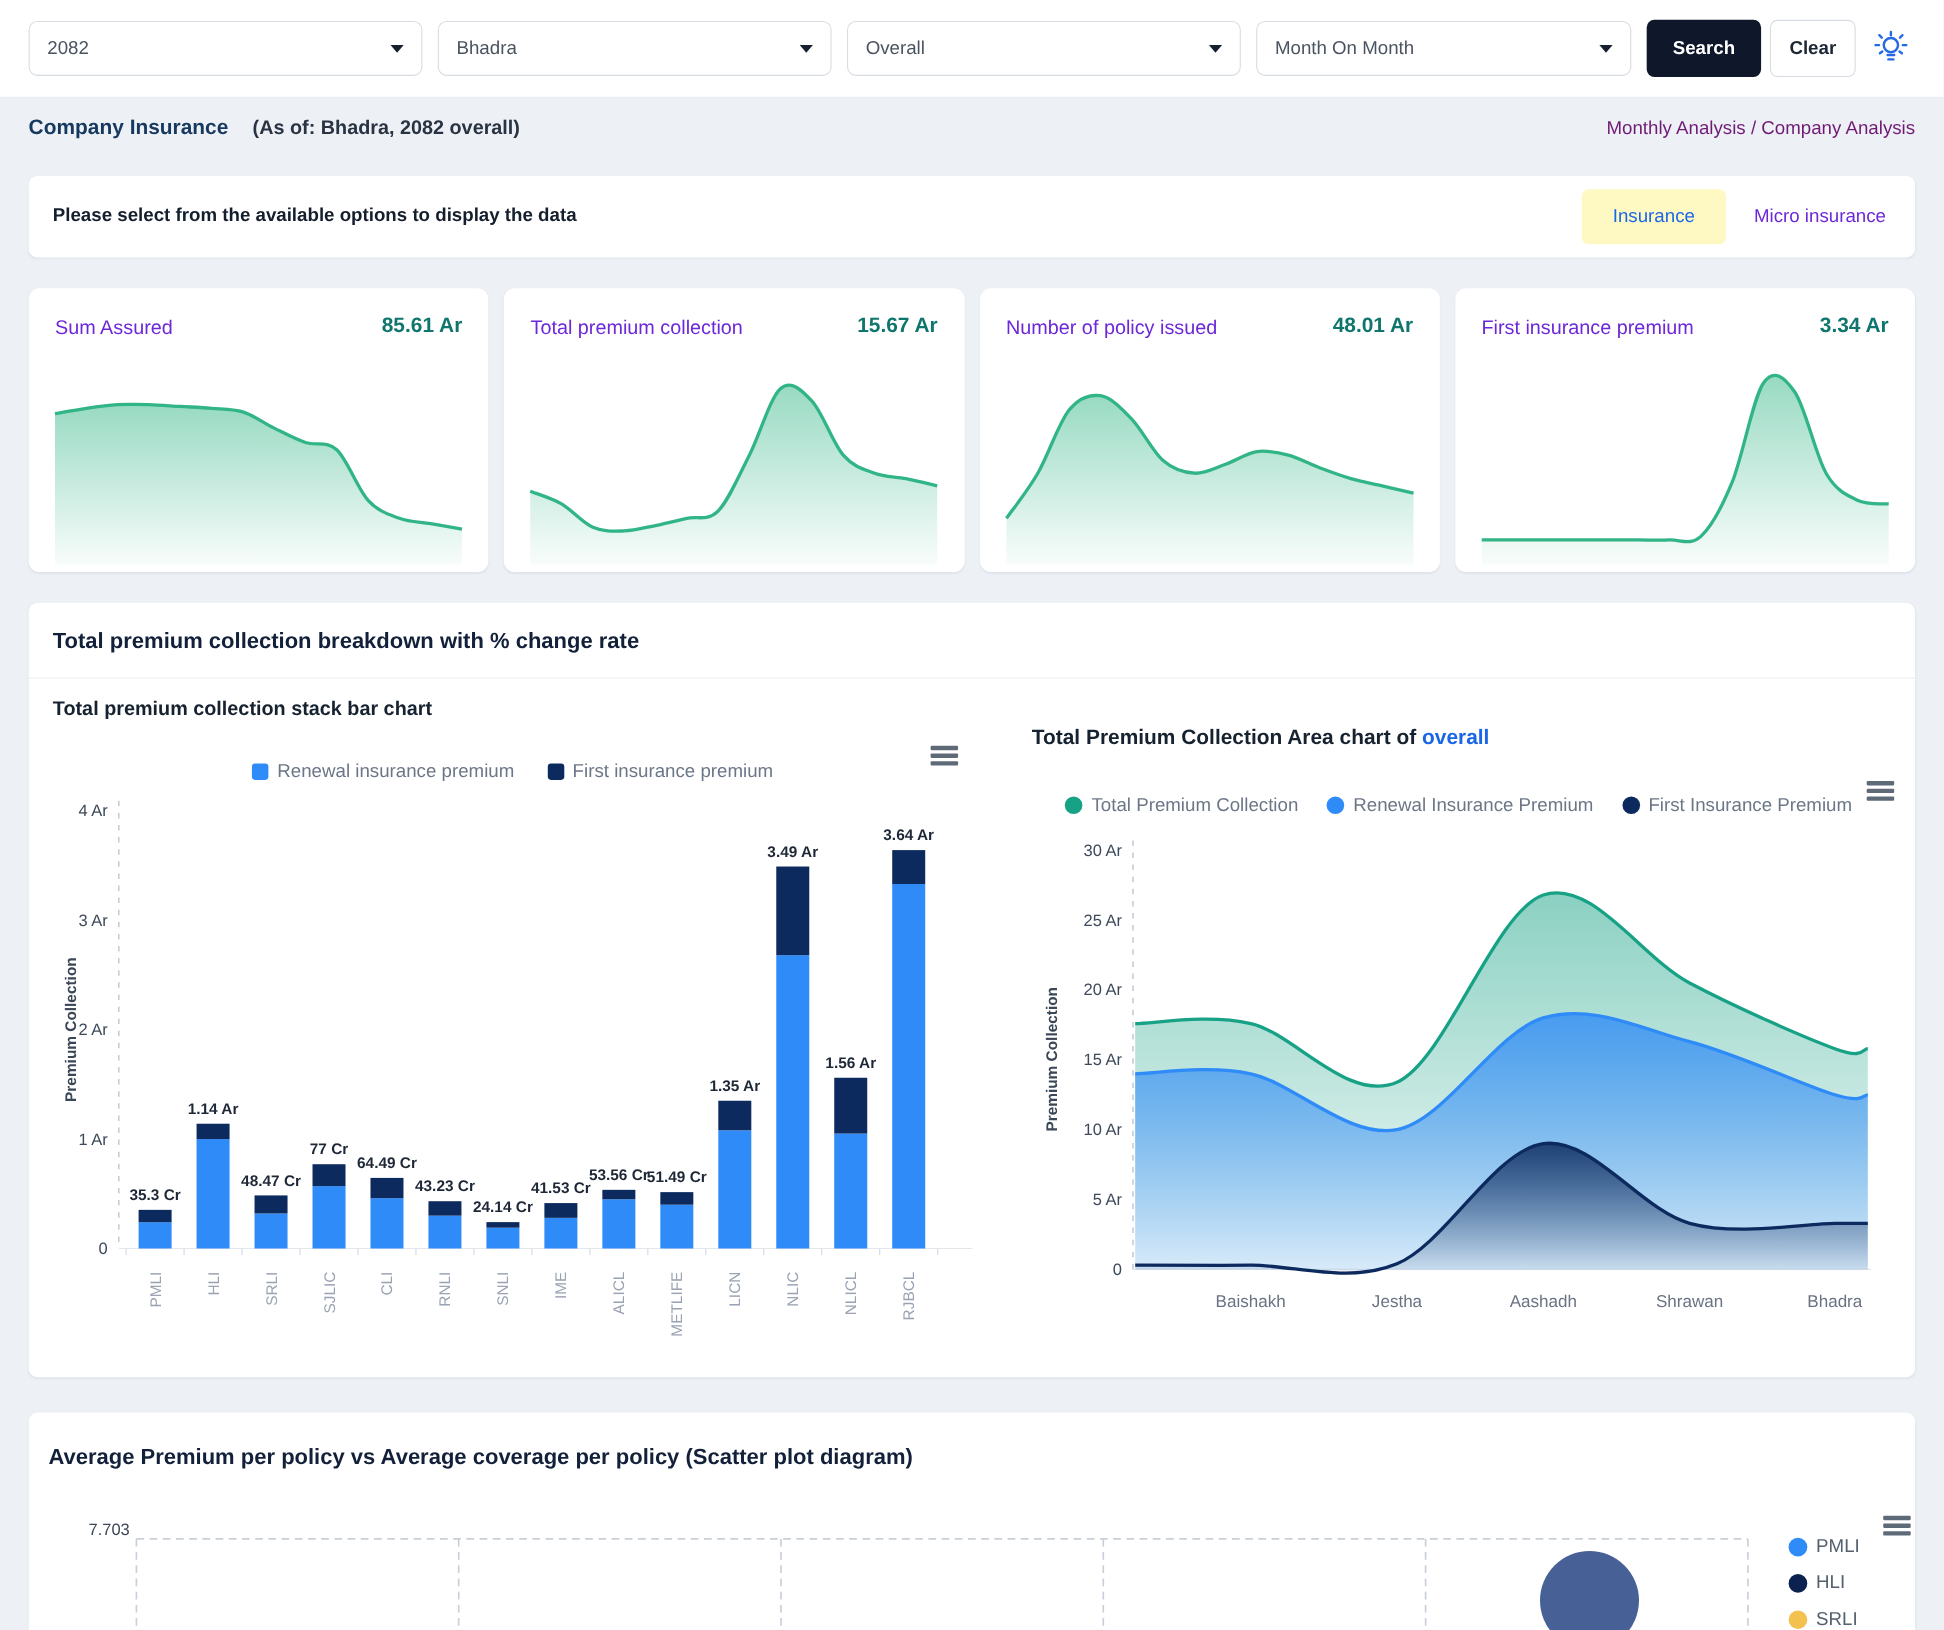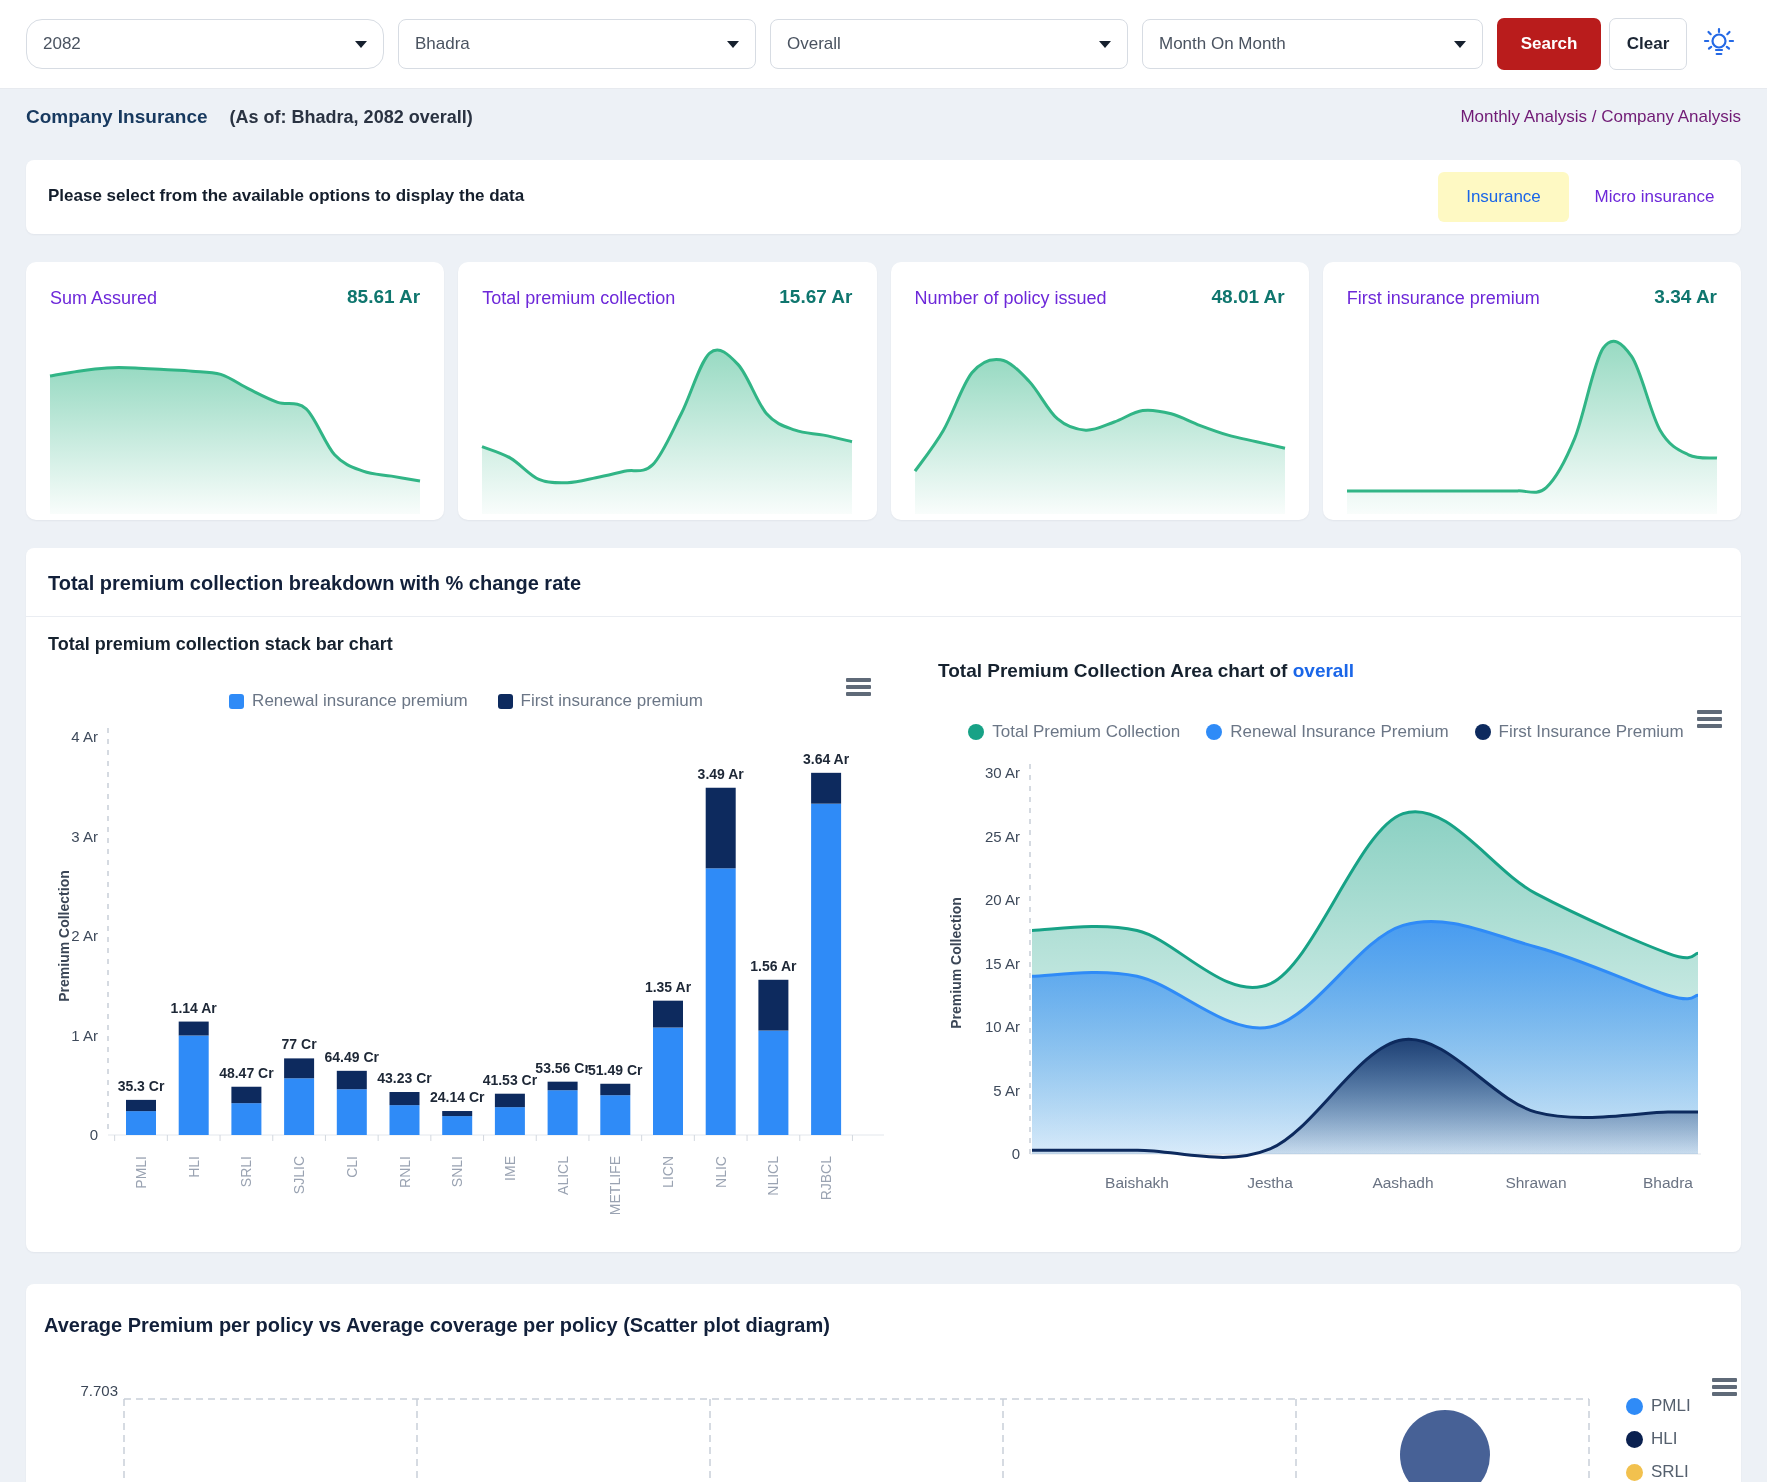--- a/index.html
+++ b/index.html
@@ -7,25 +7,25 @@
     width:1767px;height:1482px;position:relative;overflow:hidden;
     background:#edf1f6;font-family:"Liberation Sans",sans-serif;color:#1c2634;
   }
   svg text{font-family:"Liberation Sans",sans-serif;}
   
   .filterbar{position:absolute;left:0;top:0;width:1767px;height:88px;background:#ffffff;border-bottom:1px solid #e7eaef;}
   .dd{position:absolute;top:19px;height:50px;border:1px solid #d7dce3;border-radius:8px;background:#fff;
       display:flex;align-items:center;justify-content:space-between;padding:0 16px;box-sizing:border-box;cursor:pointer;}
   .dd .val{font-size:17px;color:#4a5360;font-weight:500;}
   .caret{width:0;height:0;border-left:6px solid transparent;border-right:6px solid transparent;border-top:7px solid #16202e;}
-  #dd-year{left:26px;width:358px;border-radius:16px;}
+  #dd-year{left:26px;width:358px;}
   #dd-month{left:398px;width:358px;}
   #dd-scope{left:770px;width:358px;}
   #dd-mode{left:1142px;width:341px;}
-  .btn-search{position:absolute;left:1497px;top:18px;width:104px;height:52px;background:#b91c1c;color:#fff;
+  .btn-search{position:absolute;left:1497px;top:18px;width:104px;height:52px;background:#0f172a;color:#fff;
       border:none;border-radius:7px;font-size:17px;font-weight:700;cursor:pointer;font-family:"Liberation Sans",sans-serif;}
   .btn-clear{position:absolute;left:1609px;top:18px;width:78px;height:52px;background:#fff;color:#1c2634;
       border:1px solid #d7dce3;border-radius:7px;font-size:17px;font-weight:700;cursor:pointer;font-family:"Liberation Sans",sans-serif;}
   .bulb{position:absolute;left:1701px;top:26px;width:36px;height:36px;cursor:pointer;}
   
   .band{position:absolute;left:0;top:89px;width:1767px;height:57px;}
   .band .left{position:absolute;left:26px;top:17px;font-size:19px;}
   .band .title{font-weight:700;color:#17395f;}
   .band .asof{font-weight:700;color:#2a3342;margin-left:22px;font-size:18px;}
   .band .path{position:absolute;right:26px;top:18px;font-size:17px;color:#701a75;}

